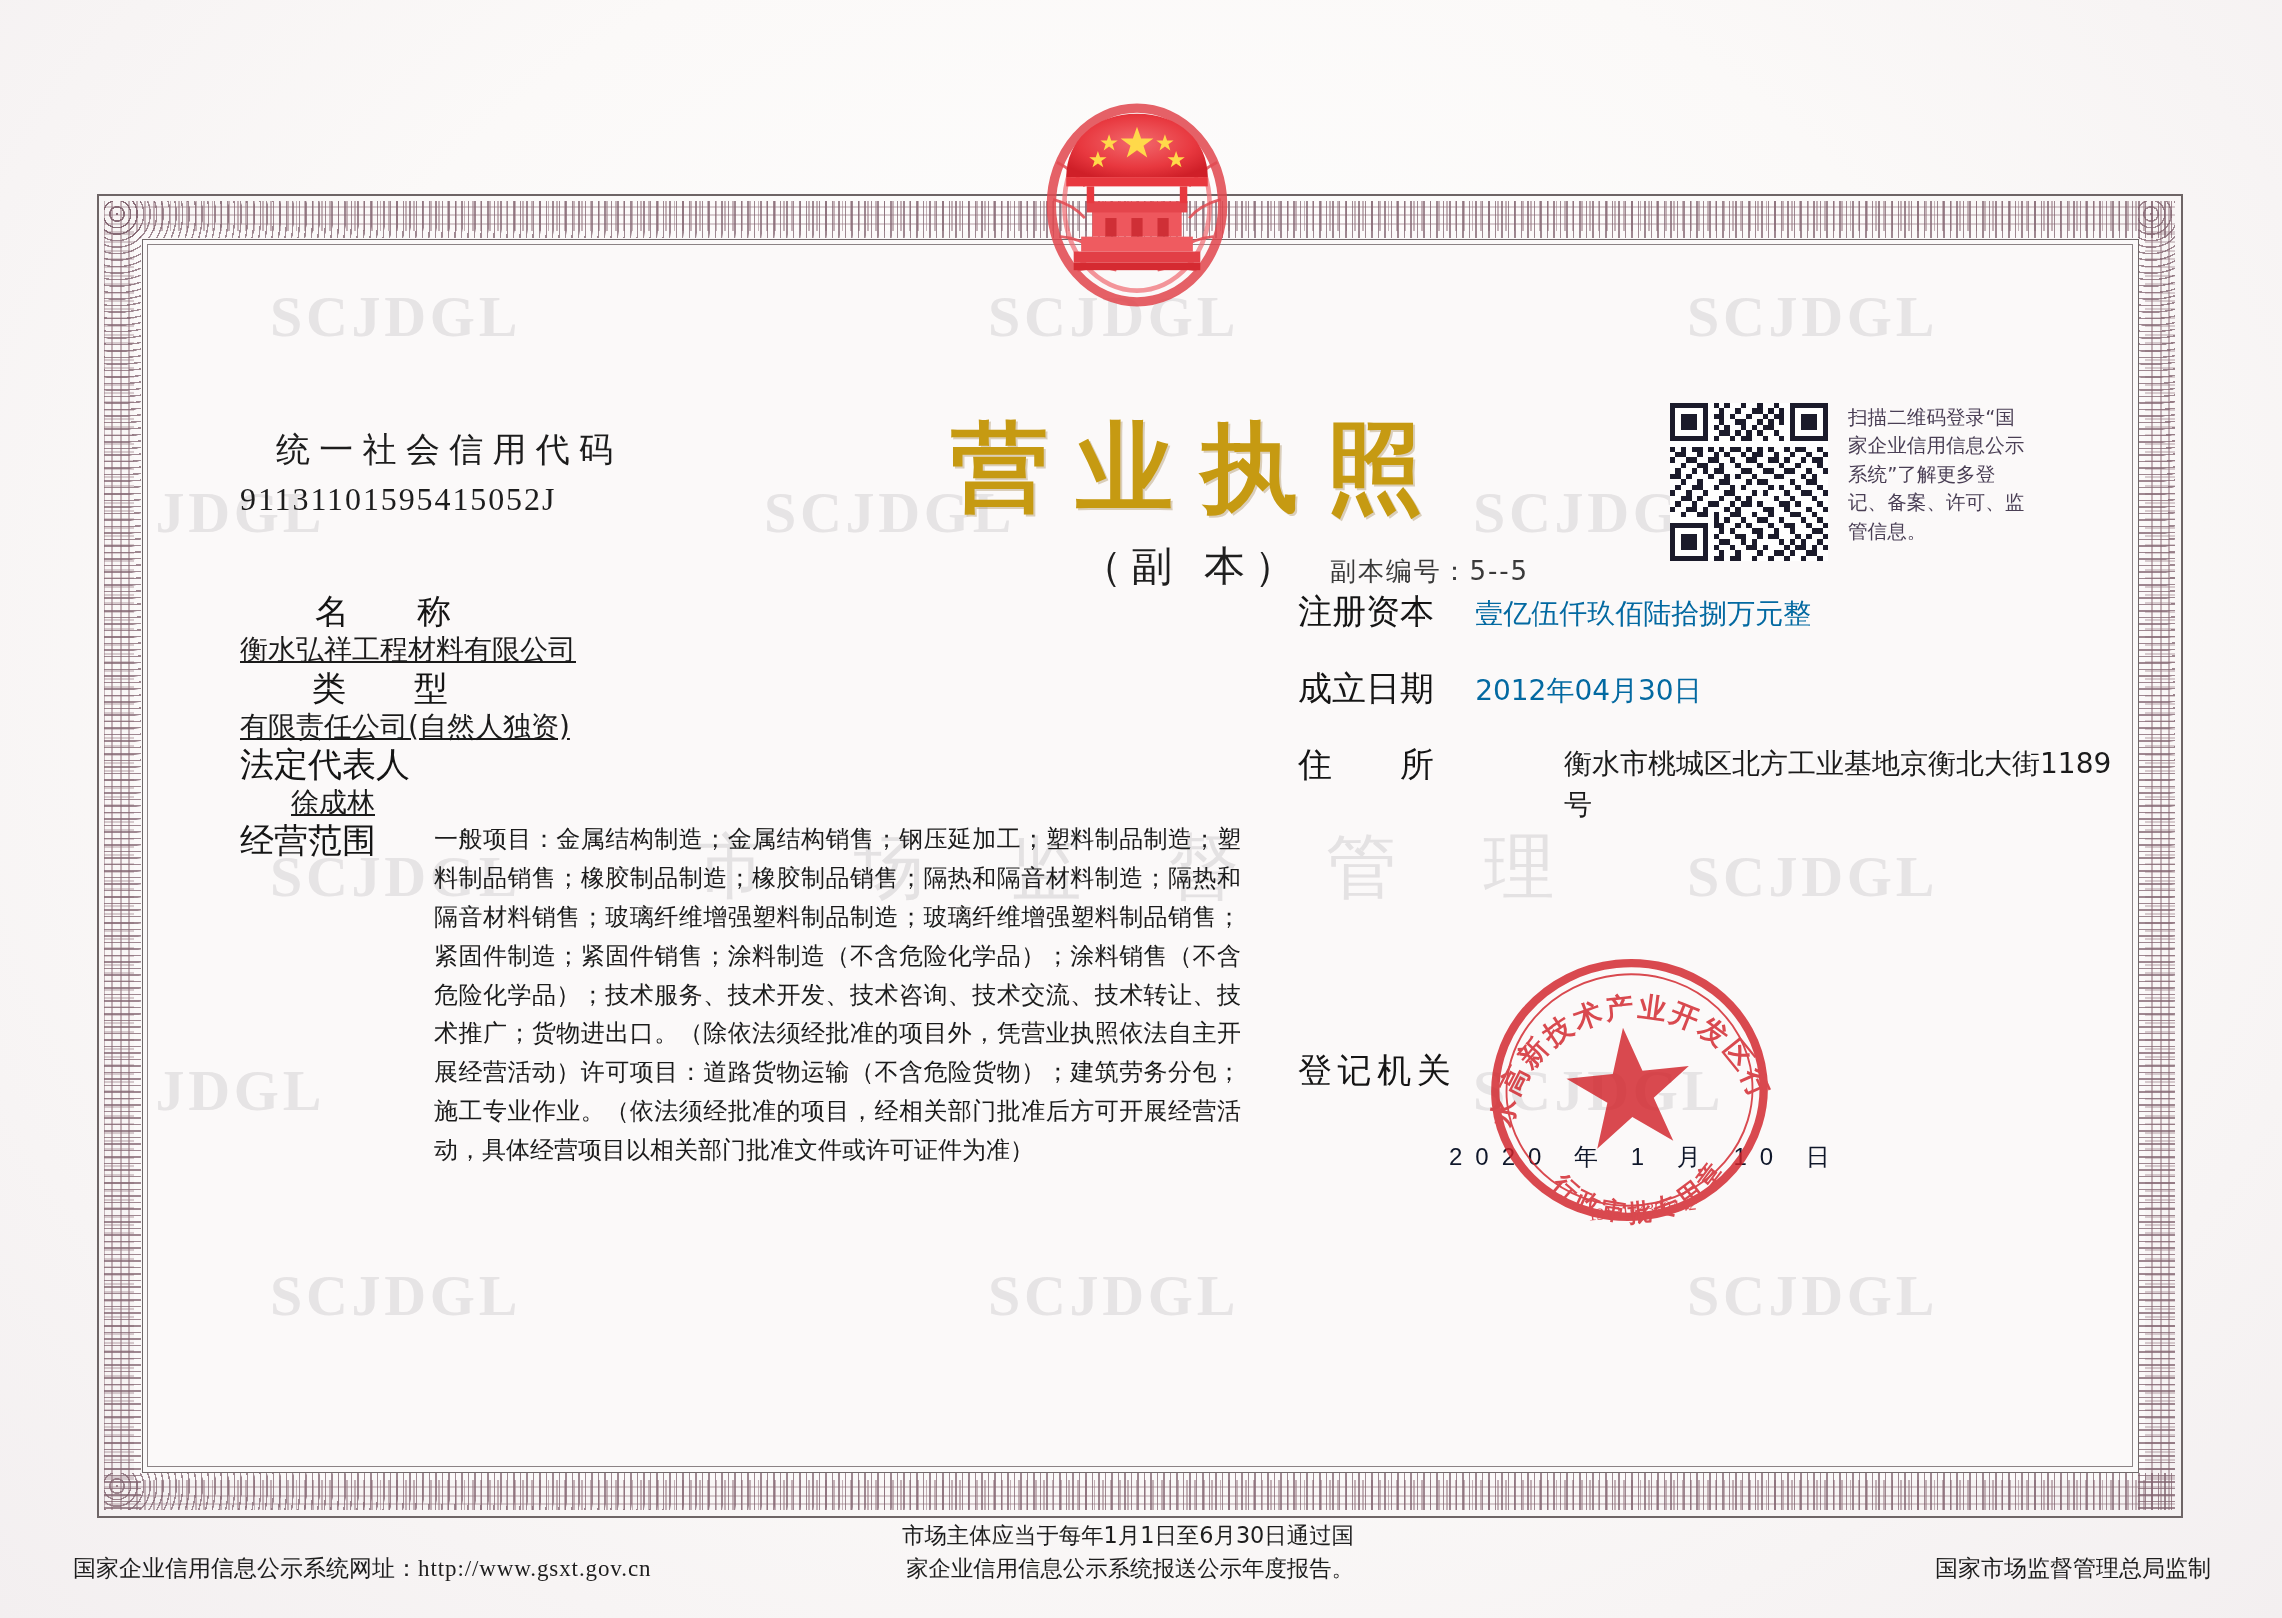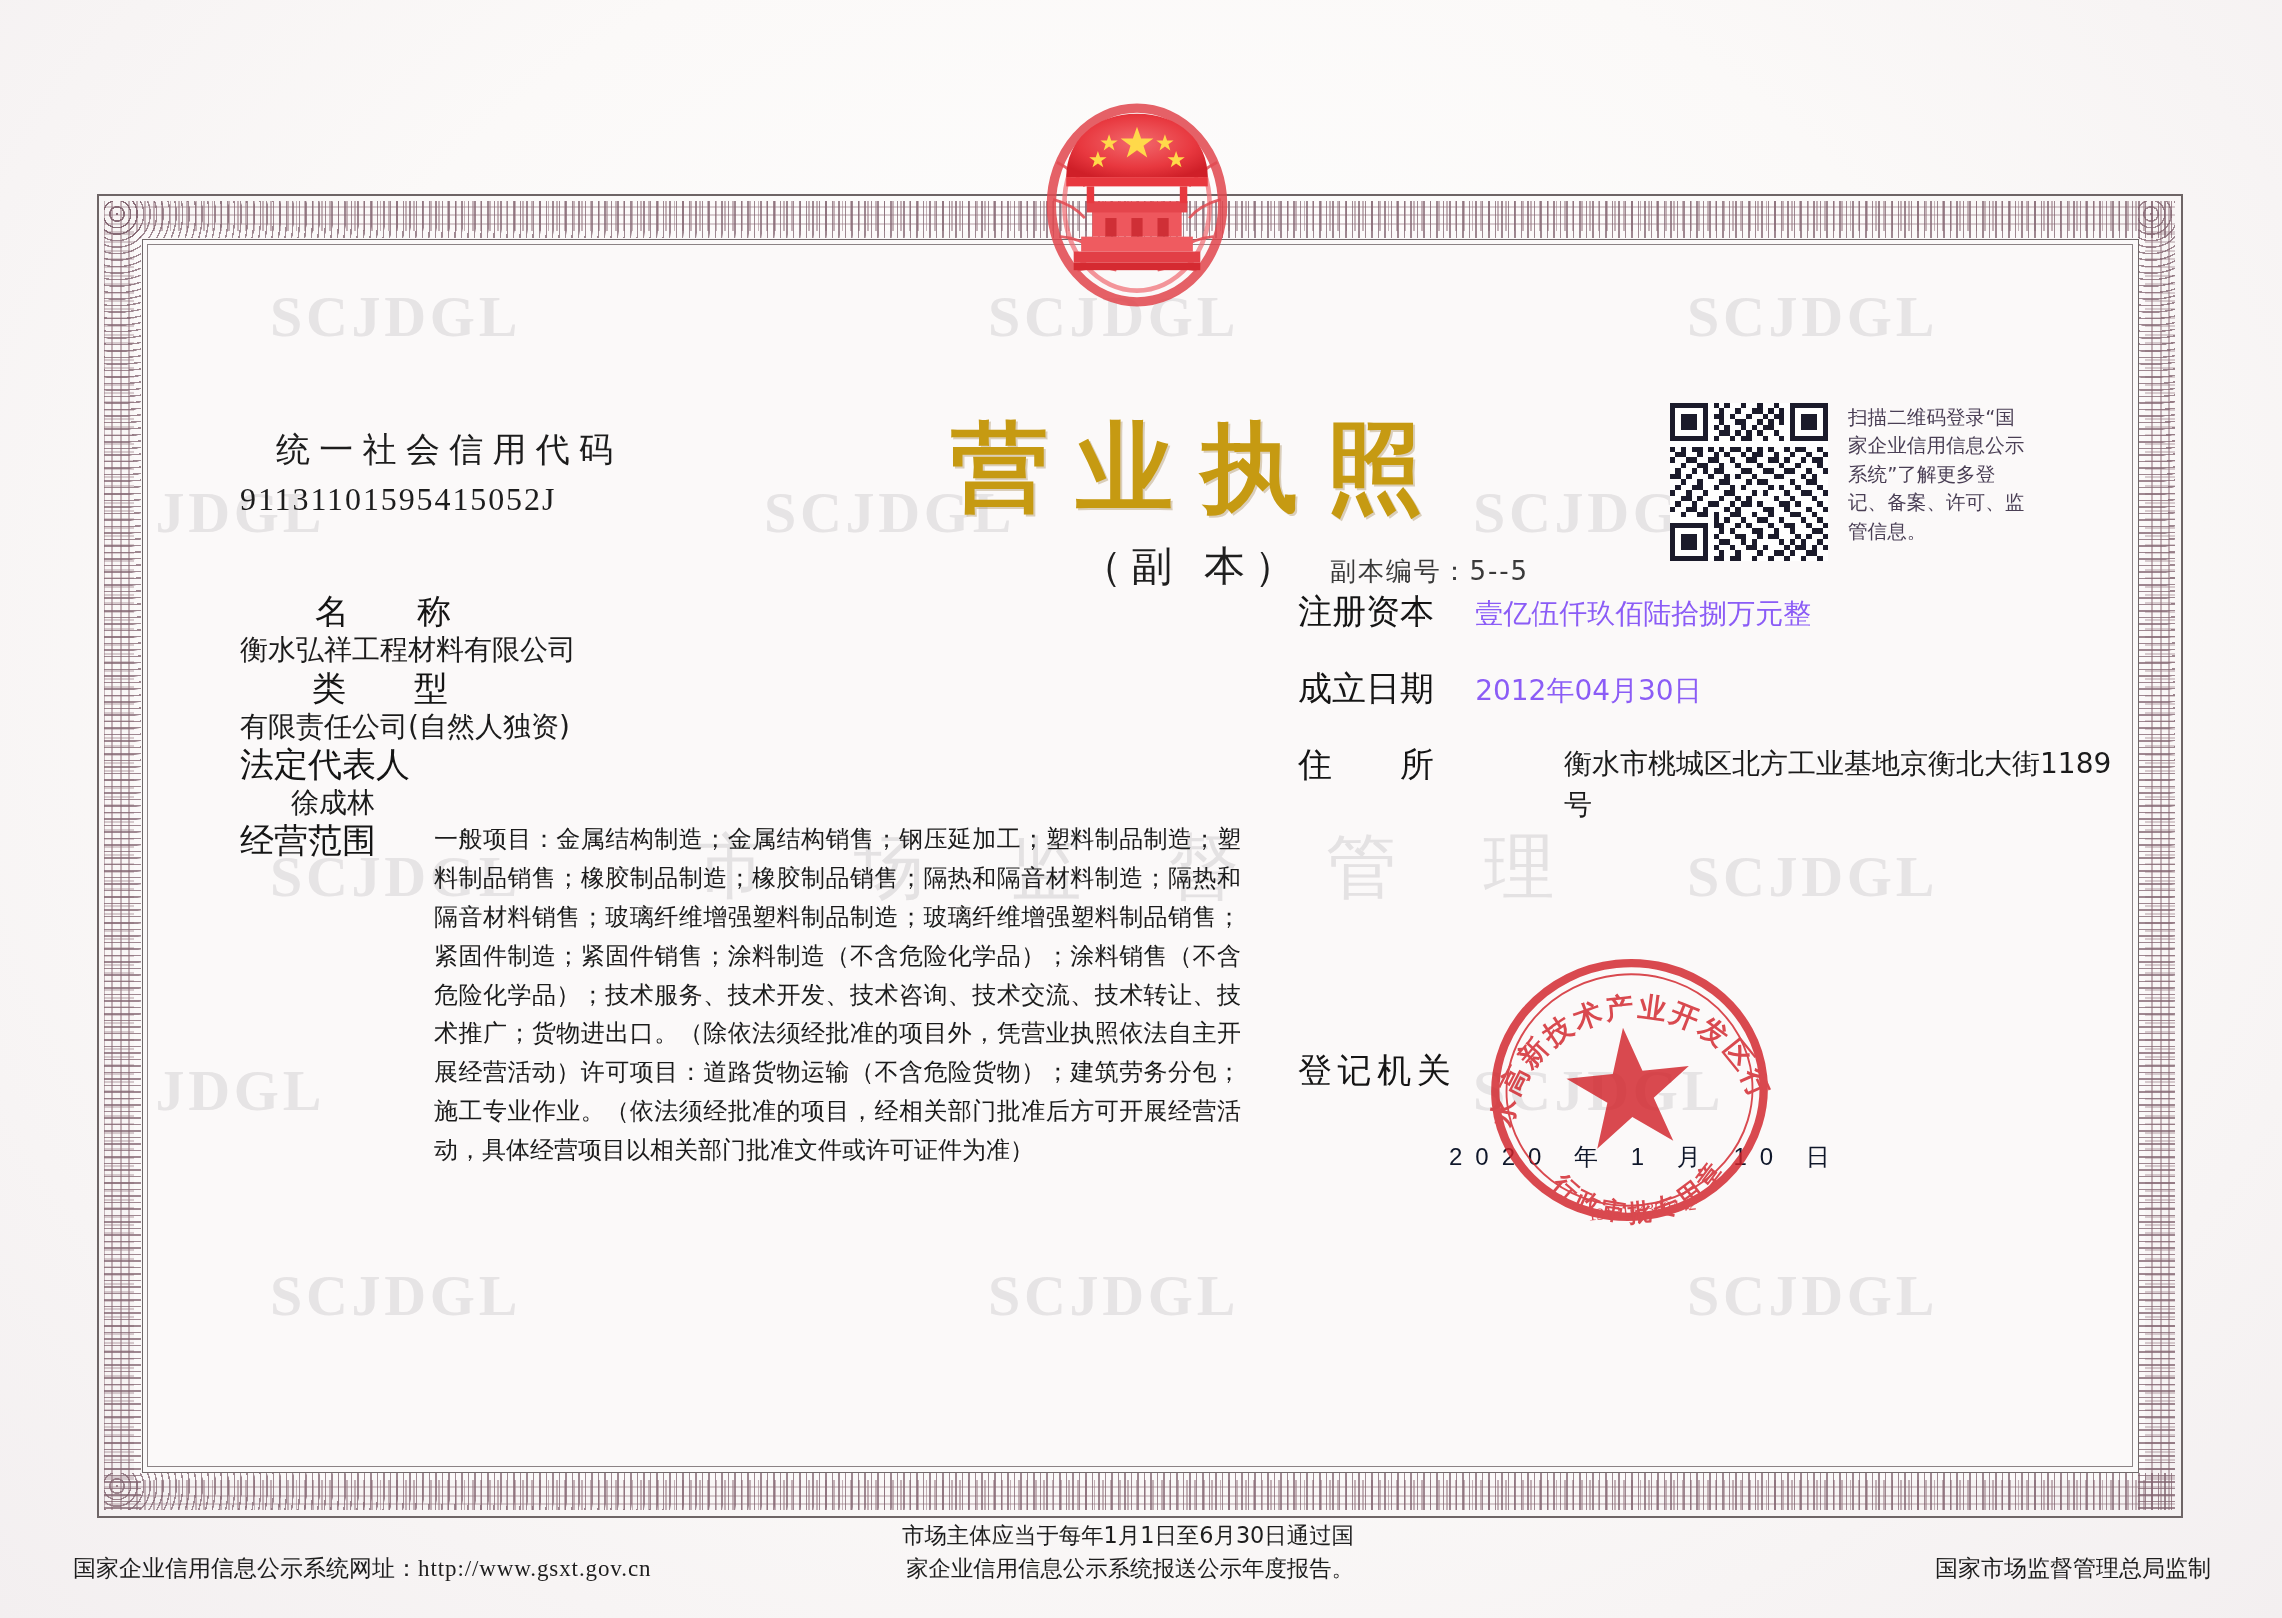--- a/index.html
+++ b/index.html
@@ -221,20 +221,21 @@
     display: flex;
     align-items: center;
     flex-direction: column;
   }
   .field-value {
     font-family: "DejaVu Sans", sans-serif;
     font-size: 28px;
     color: #1b1b1b;
     line-height: 1.05;
     white-space: nowrap;
+    text-decoration: underline;
   }
 
   .f-name      { left: 91px;  top: 343px; }
   .f-type      { left: 91px;  top: 420px; }
   .f-legal     { left: 91px;  top: 496px; }
   .f-scope     { left: 91px;  top: 572px; }
 
   .lbl-2 {
     display: inline-block;
     width: 186px;
@@ -260,21 +261,21 @@
   .r-field { position: absolute; }
   .r-label {
     font-family: "DejaVu Sans", sans-serif;
     font-size: 34px;
     color: #151515;
     white-space: nowrap;
   }
   .r-value {
     font-family: "DejaVu Sans", sans-serif;
     font-size: 28px;
-    color: #8b5cf6;
+    color: #0369a1;
     white-space: nowrap;
   }
   .r-cap     { left: 1149px; top: 343px; }
   .r-found   { left: 1149px; top: 420px; }
   .r-addr    { left: 1149px; top: 496px; }
 
   .r-value-wrap {
     position: absolute;
     left: 1415px;
     top: 498px;

